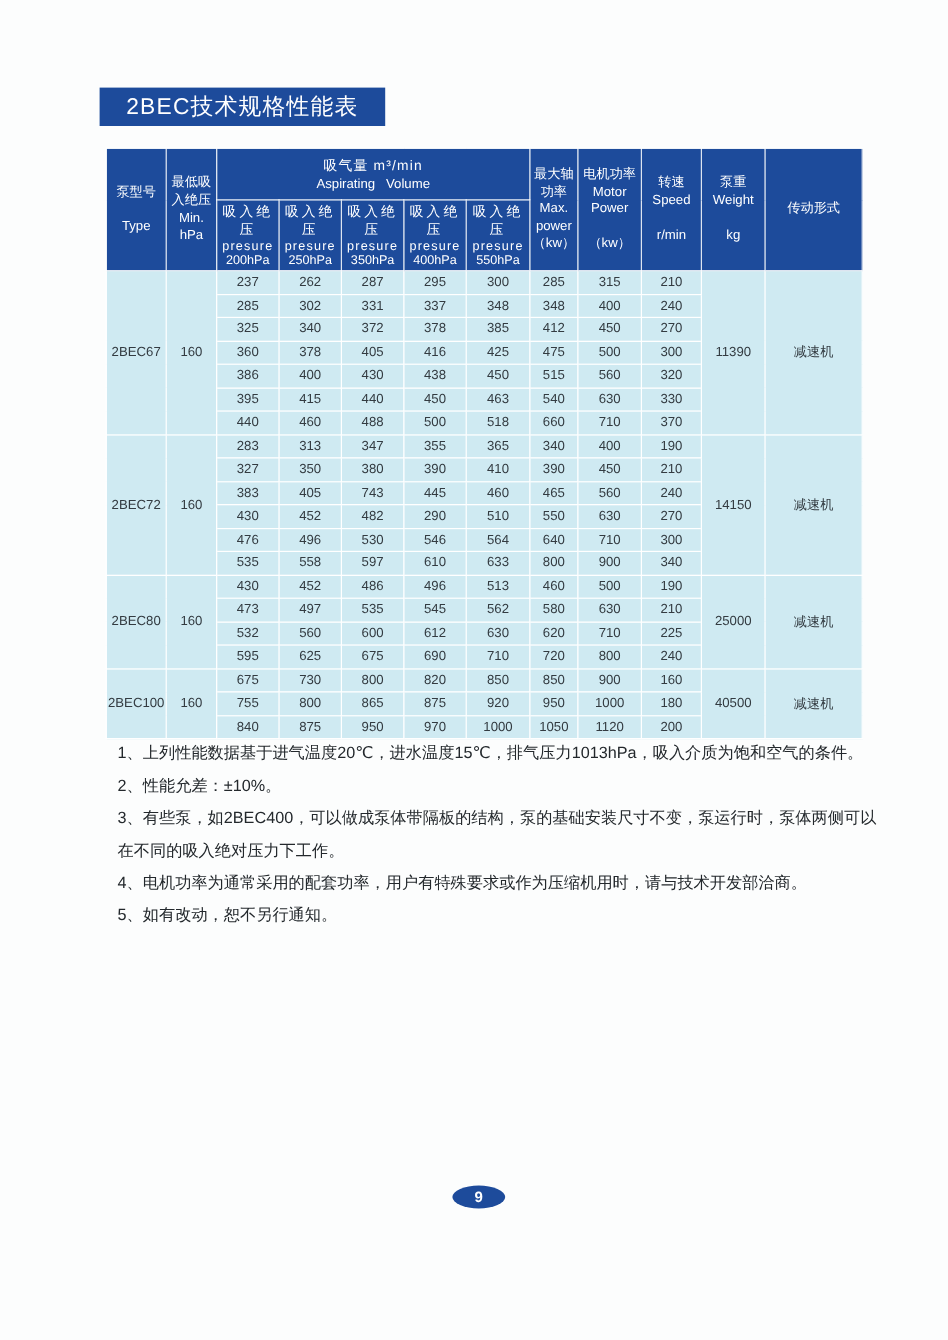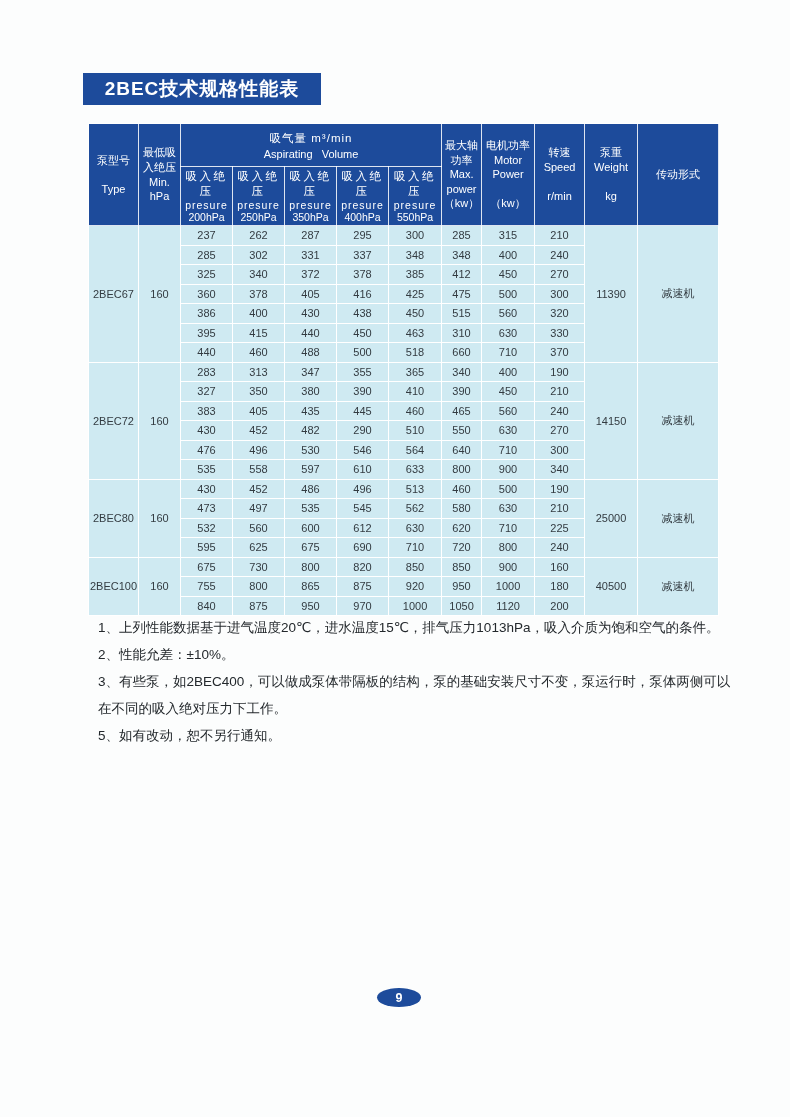--- a/index.html
+++ b/index.html
@@ -14,21 +14,21 @@
     background:#fcfdfd;
     overflow:hidden;
   }
   
   .banner {
     position:absolute; left:83px; top:73px;
     width:238px; height:32px;
     background:#1d4b9b;
     color:#ffffff;
     display:flex; align-items:center; justify-content:center;
-    font-size:19px; font-weight:bold; letter-spacing:1px;
+    font-size:19px; font-weight:normal; letter-spacing:1px;
   }
   
   table.spec {
     position:absolute; left:88px; top:123px;
     width:630px;
     border-collapse:collapse; table-layout:fixed;
   }
   table.spec thead th {
     background:#1d4b9b;
     color:#ffffff;
@@ -225,21 +225,21 @@
           <td class="cell-value">515</td>
           <td class="cell-value">560</td>
           <td class="cell-value">320</td>
         </tr>
         <tr>
           <td class="cell-value">395</td>
           <td class="cell-value">415</td>
           <td class="cell-value">440</td>
           <td class="cell-value">450</td>
           <td class="cell-value">463</td>
-          <td class="cell-value">310</td>
+          <td class="cell-value">540</td>
           <td class="cell-value">630</td>
           <td class="cell-value">330</td>
         </tr>
         <tr>
           <td class="cell-value">440</td>
           <td class="cell-value">460</td>
           <td class="cell-value">488</td>
           <td class="cell-value">500</td>
           <td class="cell-value">518</td>
           <td class="cell-value">660</td>
@@ -266,21 +266,21 @@
           <td class="cell-value">380</td>
           <td class="cell-value">390</td>
           <td class="cell-value">410</td>
           <td class="cell-value">390</td>
           <td class="cell-value">450</td>
           <td class="cell-value">210</td>
         </tr>
         <tr>
           <td class="cell-value">383</td>
           <td class="cell-value">405</td>
-          <td class="cell-value">435</td>
+          <td class="cell-value">743</td>
           <td class="cell-value">445</td>
           <td class="cell-value">460</td>
           <td class="cell-value">465</td>
           <td class="cell-value">560</td>
           <td class="cell-value">240</td>
         </tr>
         <tr>
           <td class="cell-value">430</td>
           <td class="cell-value">452</td>
           <td class="cell-value">482</td>
@@ -388,20 +388,21 @@
           <td class="cell-value">1120</td>
           <td class="cell-value">200</td>
         </tr>
       </tbody>
   </table>
 
   <div class="notes">
       <p>1、上列性能数据基于进气温度20℃，进水温度15℃，排气压力1013hPa，吸入介质为饱和空气的条件。</p>
       <p>2、性能允差：±10%。</p>
       <p>3、有些泵，如2BEC400，可以做成泵体带隔板的结构，泵的基础安装尺寸不变，泵运行时，泵体两侧可以在不同的吸入绝对压力下工作。</p>
+      <p>4、电机功率为通常采用的配套功率，用户有特殊要求或作为压缩机用时，请与技术开发部洽商。</p>
       <p>5、如有改动，恕不另行通知。</p>
     </div>
 
   <div class="page-number">
     <span>9</span>
   </div>
 
 </div>
 
 </body></html>

